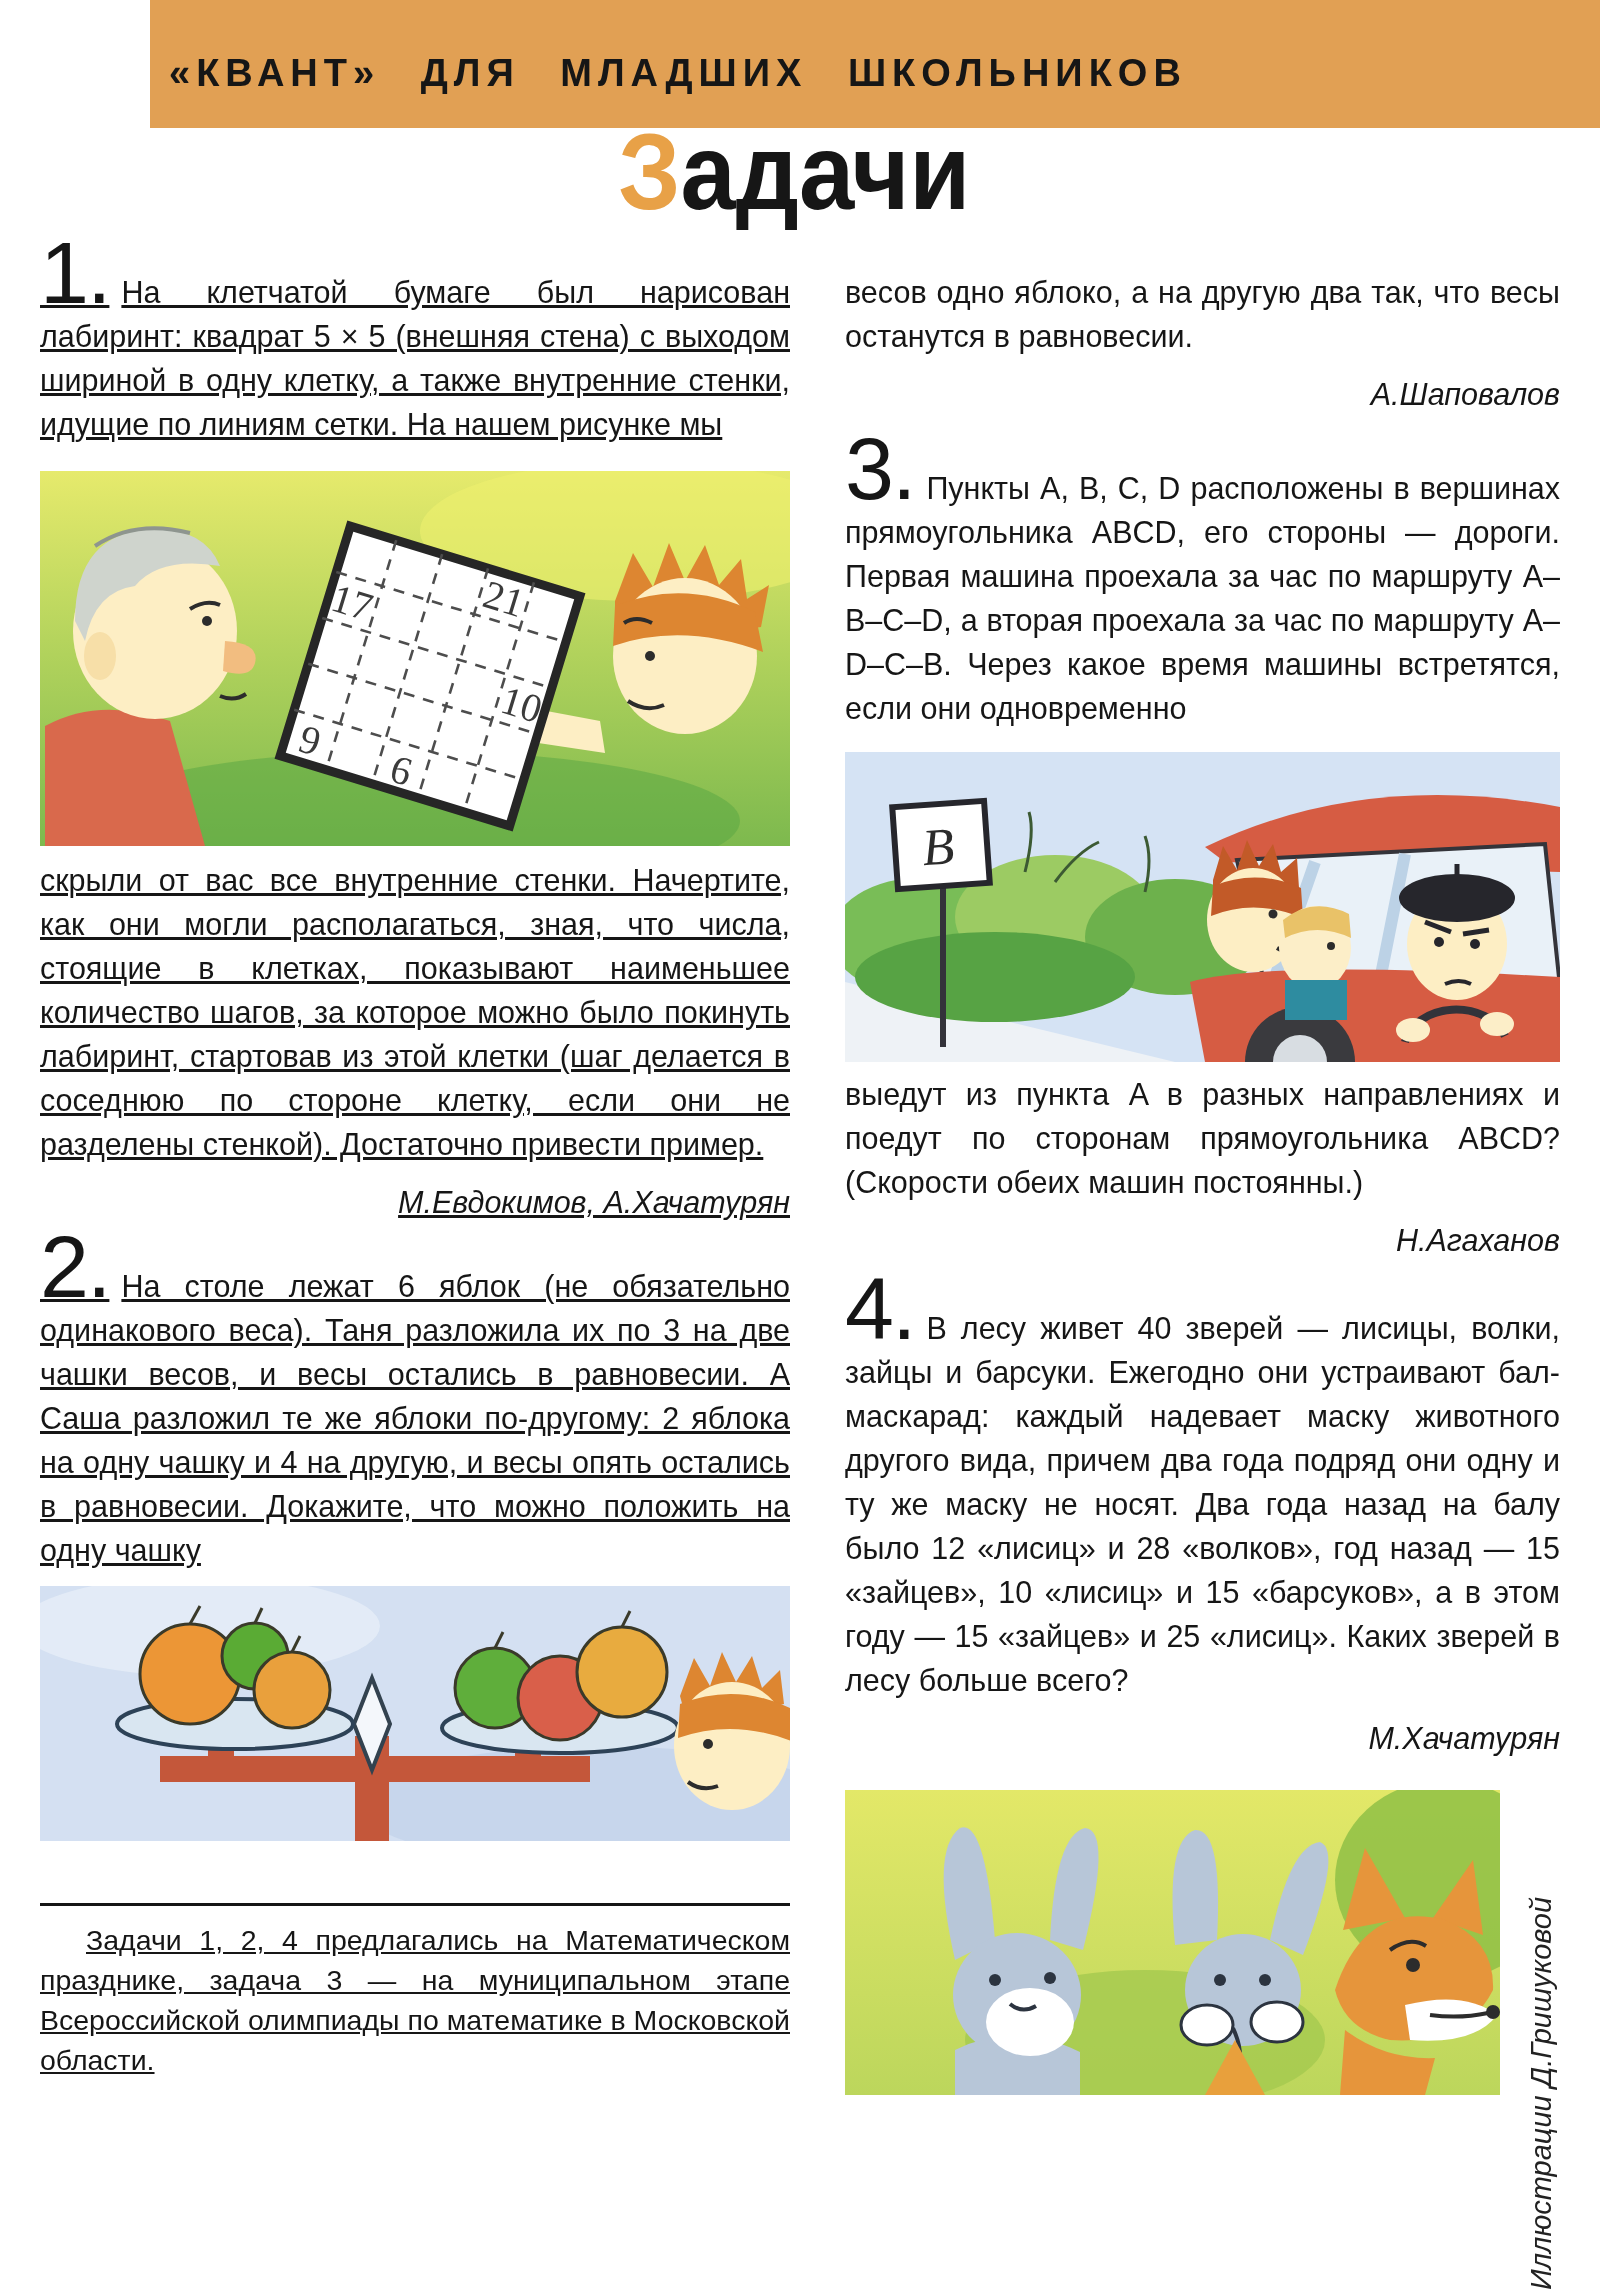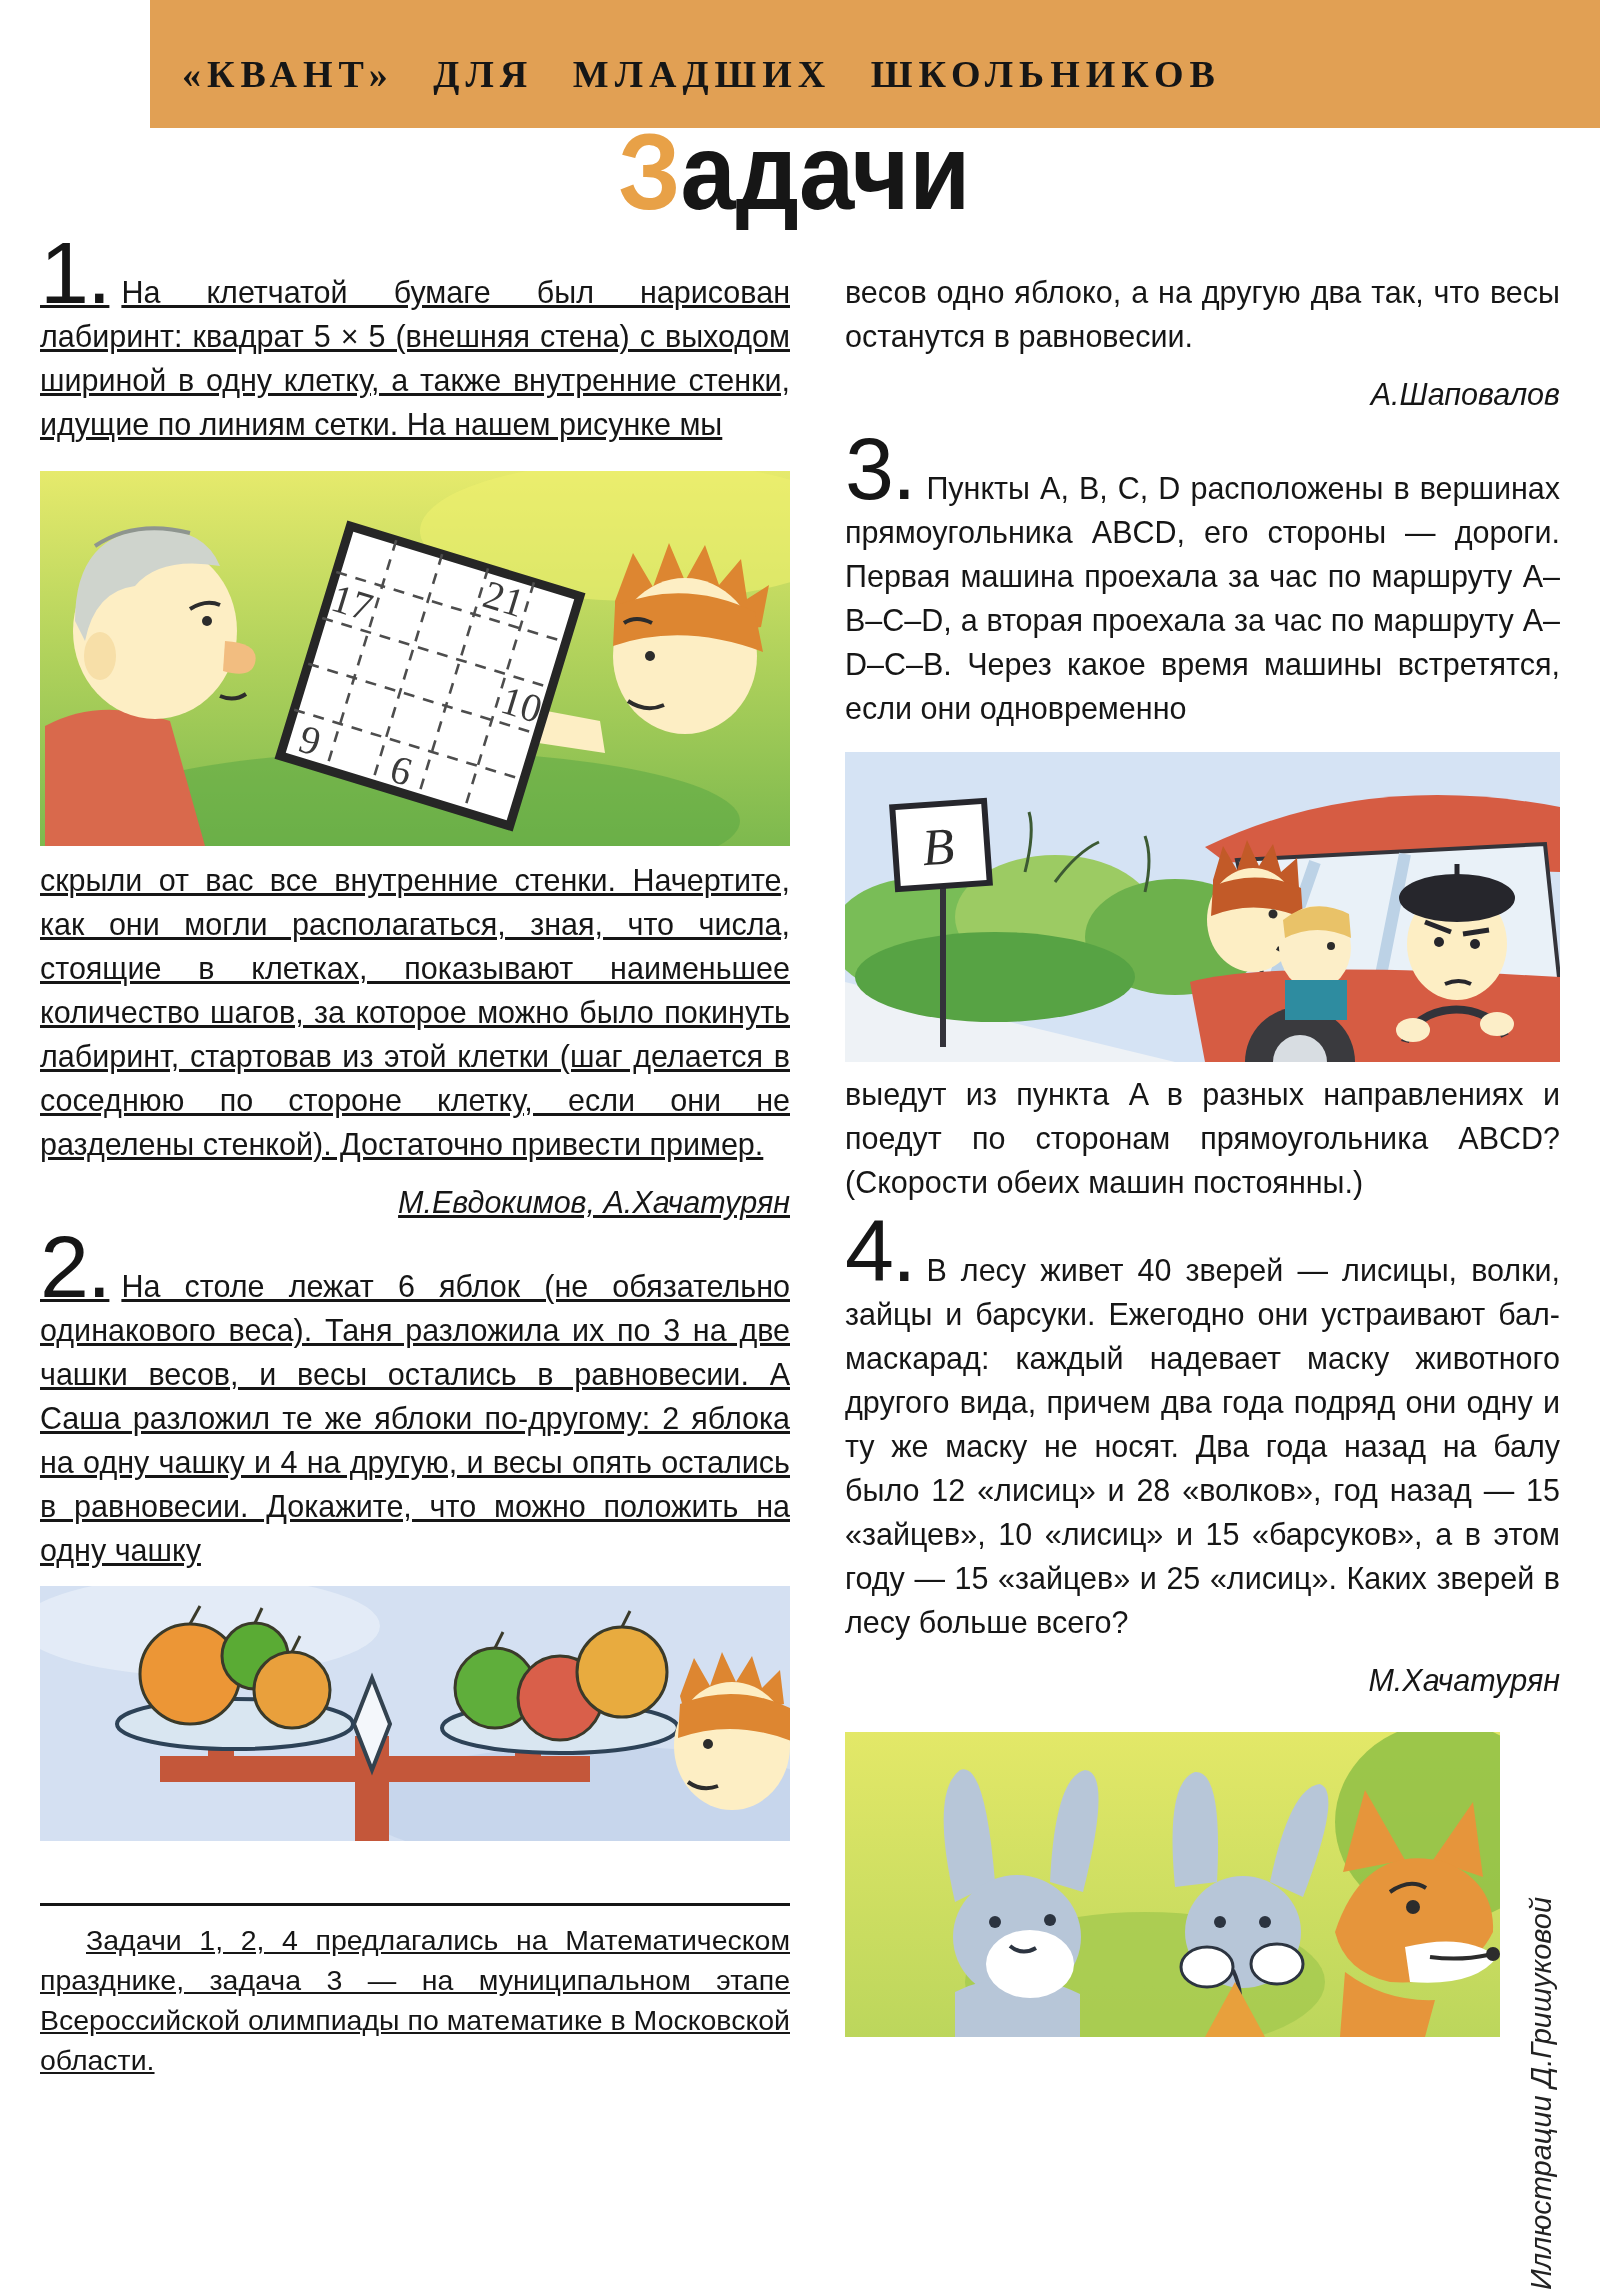--- a/index.html
+++ b/index.html
@@ -9,22 +9,22 @@
     width:1600px; height:2296px;
     font-family:"Liberation Sans", sans-serif;
     color:#161616;
     overflow:hidden;
   }
   .banner {
     position:absolute; left:150px; top:0; width:1450px; height:128px;
     background:#E1A054;
   }
   .banner-text {
-    position:absolute; left:32px; top:52px;
-    font-family:Liberation Serif, serif; font-weight:bold;
+    position:absolute; left:19px; top:52px;
+    font-family:Liberation Sans, sans-serif; font-weight:bold;
     font-size:38px; letter-spacing:6px; word-spacing:24px; color:#161616;
     white-space:nowrap;
   }
   .page-title {
     position:absolute; top:112px; left:0; width:1588px;
     text-align:center; font-size:108px; line-height:120px;font-weight:bold;
   }
   .page-title .squeeze { display:inline-block; transform:scaleX(.92); }
   .title-initial { color:#E8A147; }
   .col { position:absolute; top:270px; font-size:30.5px; line-height:44px; text-align:justify; }
@@ -213,20 +213,21 @@
       <circle cx="594" cy="190" r="5" fill="#26262c"></circle>
       <circle cx="630" cy="192" r="5" fill="#26262c"></circle>
       <path d="M600,232 q14,-6 26,0" fill="none" stroke="#26262c" stroke-width="4"></path>
       <path d="M560,290 a52,40 0 0 1 100,-6" fill="none" stroke="#33333a" stroke-width="8"></path>
       <ellipse cx="568" cy="278" rx="17" ry="12" fill="#fceec8"></ellipse>
       <ellipse cx="652" cy="272" rx="17" ry="12" fill="#fceec8"></ellipse>
     </g>
   </svg>
 
   <p class="body">выедут из пункта A в разных направлениях и поедут по сторонам прямоугольника ABCD? (Скорости обеих машин постоянны.)</p>
+  <p class="author">Н.Агаханов</p>
 
   <p class="body mt-prob4"><span class="pnum">4.</span><span>В лесу живет 40 зверей — лисицы, волки, зайцы и барсуки. Ежегодно они устраивают бал-маскарад: каждый надевает маску животного другого вида, причем два года подряд они одну и ту же маску не носят. Два года назад на балу было 12 «лисиц» и 28 «волков», год назад — 15 «зайцев», 10 «лисиц» и 15 «барсуков», а в этом году — 15 «зайцев» и 25 «лисиц». Каких зверей в лесу больше всего?</span></p>
   <p class="author">М.Хачатурян</p>
 
   <svg id="ill-forest" class="illustration" width="655" height="305" viewBox="0 0 655 305">
     <defs>
       <linearGradient id="g4" x1="0" y1="0" x2="0" y2="1">
         <stop offset="0" stop-color="#e3e868"></stop>
         <stop offset="1" stop-color="#bcd65c"></stop>
       </linearGradient>

